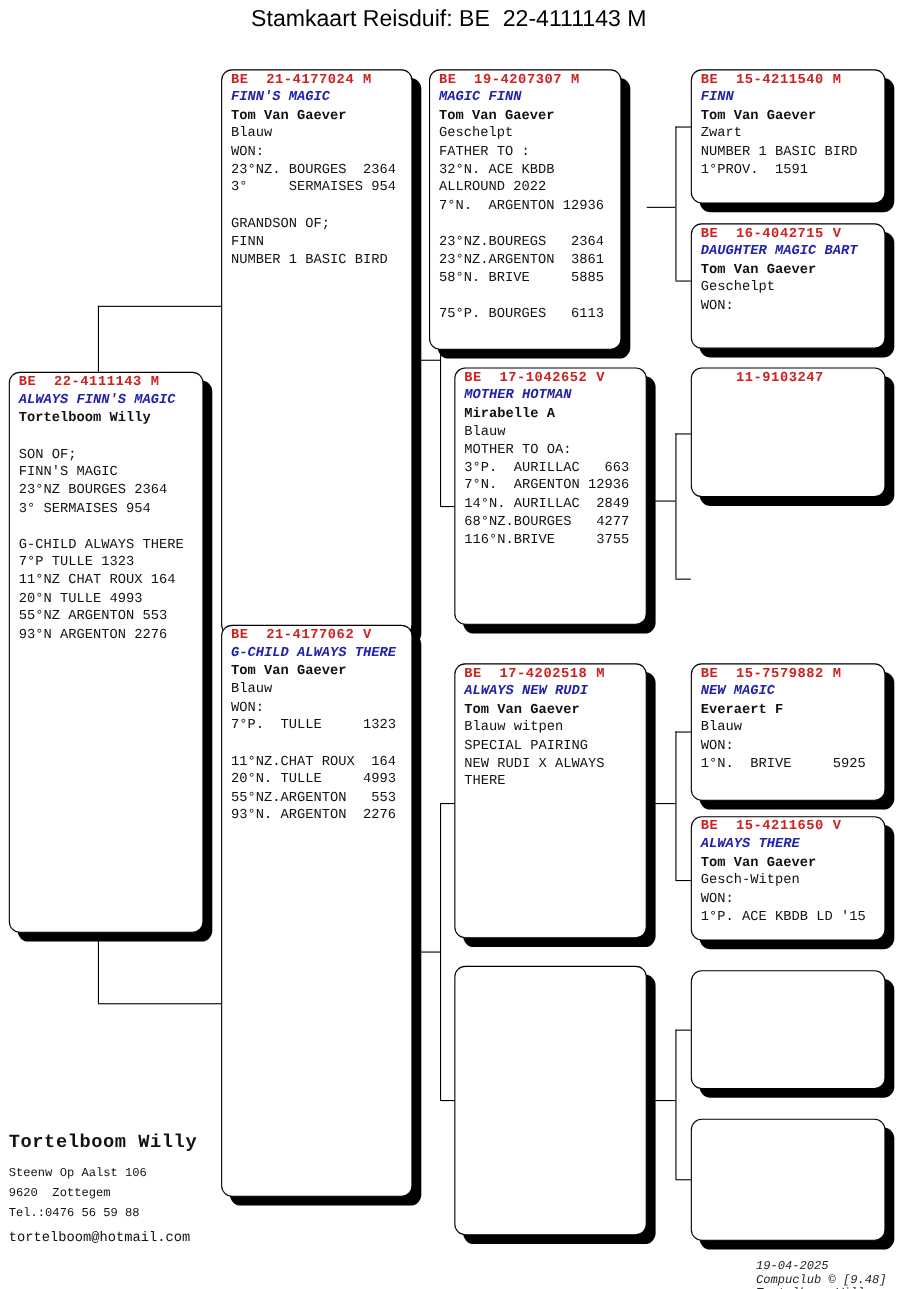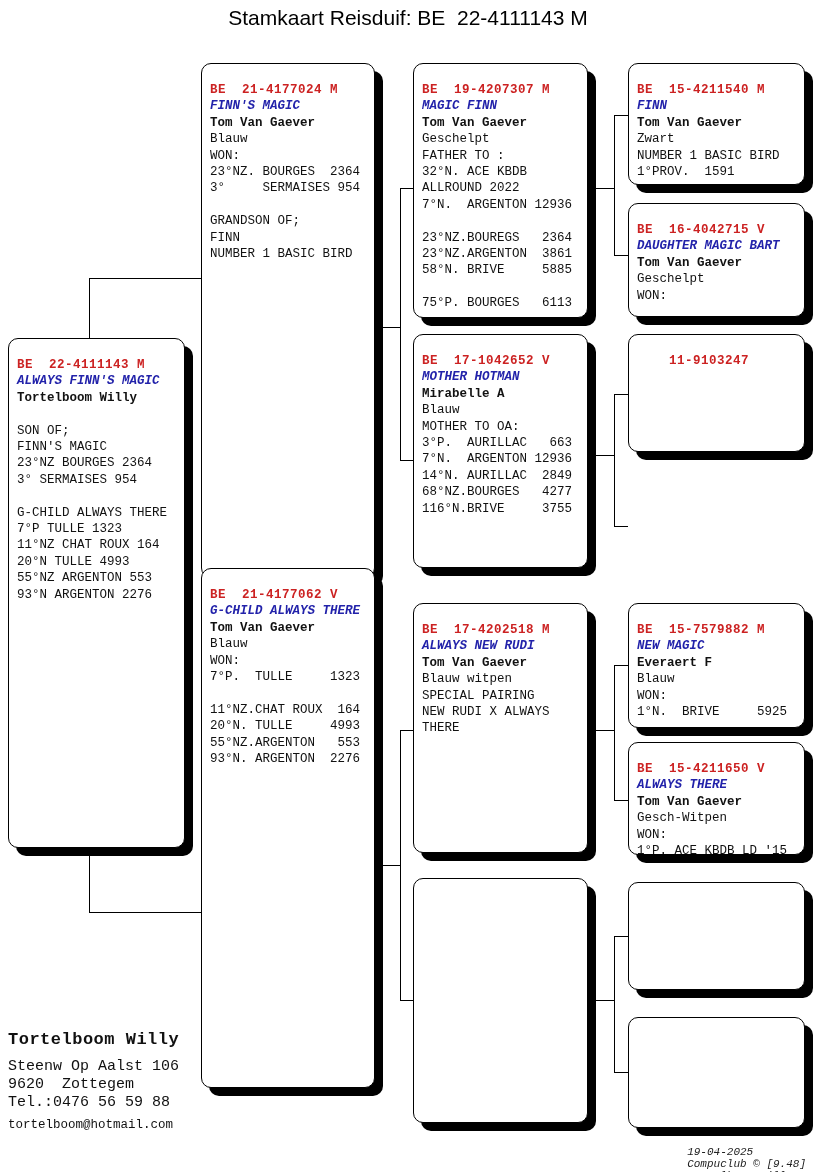--- a/index.html
+++ b/index.html
@@ -9,33 +9,33 @@
     color:#111;overflow:hidden;
   }
   .title{
     position:absolute;top:6px;left:0;width:100%;text-align:center;
     font-family:"Liberation Sans","DejaVu Sans",sans-serif;
     font-size:21px;color:#000;white-space:pre;
   }
   #pedigree{position:absolute;left:0;top:0;width:816px;height:1172px;}
   .pbox{
     position:absolute;background:#fff;border:1.5px solid #000;border-radius:10px;
-    box-shadow:8px 8px 0 #000;padding:18px 8px;box-sizing:border-box;
+    box-shadow:8px 8px 0 #000;padding:0 8px;box-sizing:border-box;
     font-size:12.5px;line-height:16.4px;overflow:hidden;
   }
   .ring{color:var(--ring-red,#cc2222);font-weight:bold;white-space:pre;letter-spacing:.5px;}
   .ring-indent{padding-left:32px;}
   .bname{color:var(--name-blue,#2222aa);font-weight:bold;font-style:italic;white-space:pre;}
   .bowner{font-weight:bold;white-space:pre;}
   .bline{white-space:pre;min-height:16.4px;}
   .hline{position:absolute;height:1px;background:#000;}
   .vline{position:absolute;width:1px;background:#000;}
   .owner-block{position:absolute;left:8px;top:1030px;}
   .owner-name{font-size:17px;font-weight:bold;margin-bottom:9px;white-space:pre;letter-spacing:.5px;}
-  .owner-line{font-size:15px;line-height:18px;white-space:pre;}
+  .owner-line{font-size:11px;line-height:18px;white-space:pre;}
   .owner-email{position:absolute;left:8px;top:1118px;font-size:12.5px;white-space:pre;}
   .footer{position:absolute;right:10px;top:1134px;font-size:11px;font-style:italic;white-space:pre;color:#222;}
   .footer span{margin-left:16px;}
 </style>
 </head>
 <body>
 
 <div class="title">Stamkaart Reisduif: BE  22-4111143 M</div>
 
 <div id="pedigree">
@@ -103,21 +103,21 @@
       <div class="bowner">Tom Van Gaever</div>
       <div class="bline">Blauw</div>
       <div class="bline">WON:</div>
       <div class="bline">7°P.  TULLE     1323</div>
       <div class="bline"></div>
       <div class="bline">11°NZ.CHAT ROUX  164</div>
       <div class="bline">20°N. TULLE     4993</div>
       <div class="bline">55°NZ.ARGENTON   553</div>
       <div class="bline">93°N. ARGENTON  2276</div>
     </div>
-    <div class="pbox" style="left: 413px; top: 63px; width: 175px; height: 255px;">
+    <div class="pbox" style="left: 390px; top: 63px; width: 175px; height: 255px;">
       <div class="ring">BE  19-4207307 M</div>
       <div class="bname">MAGIC FINN</div>
       <div class="bowner">Tom Van Gaever</div>
       <div class="bline">Geschelpt</div>
       <div class="bline">FATHER TO :</div>
       <div class="bline">32°N. ACE KBDB</div>
       <div class="bline">ALLROUND 2022</div>
       <div class="bline">7°N.  ARGENTON 12936</div>
       <div class="bline"></div>
       <div class="bline">23°NZ.BOUREGS   2364</div>

